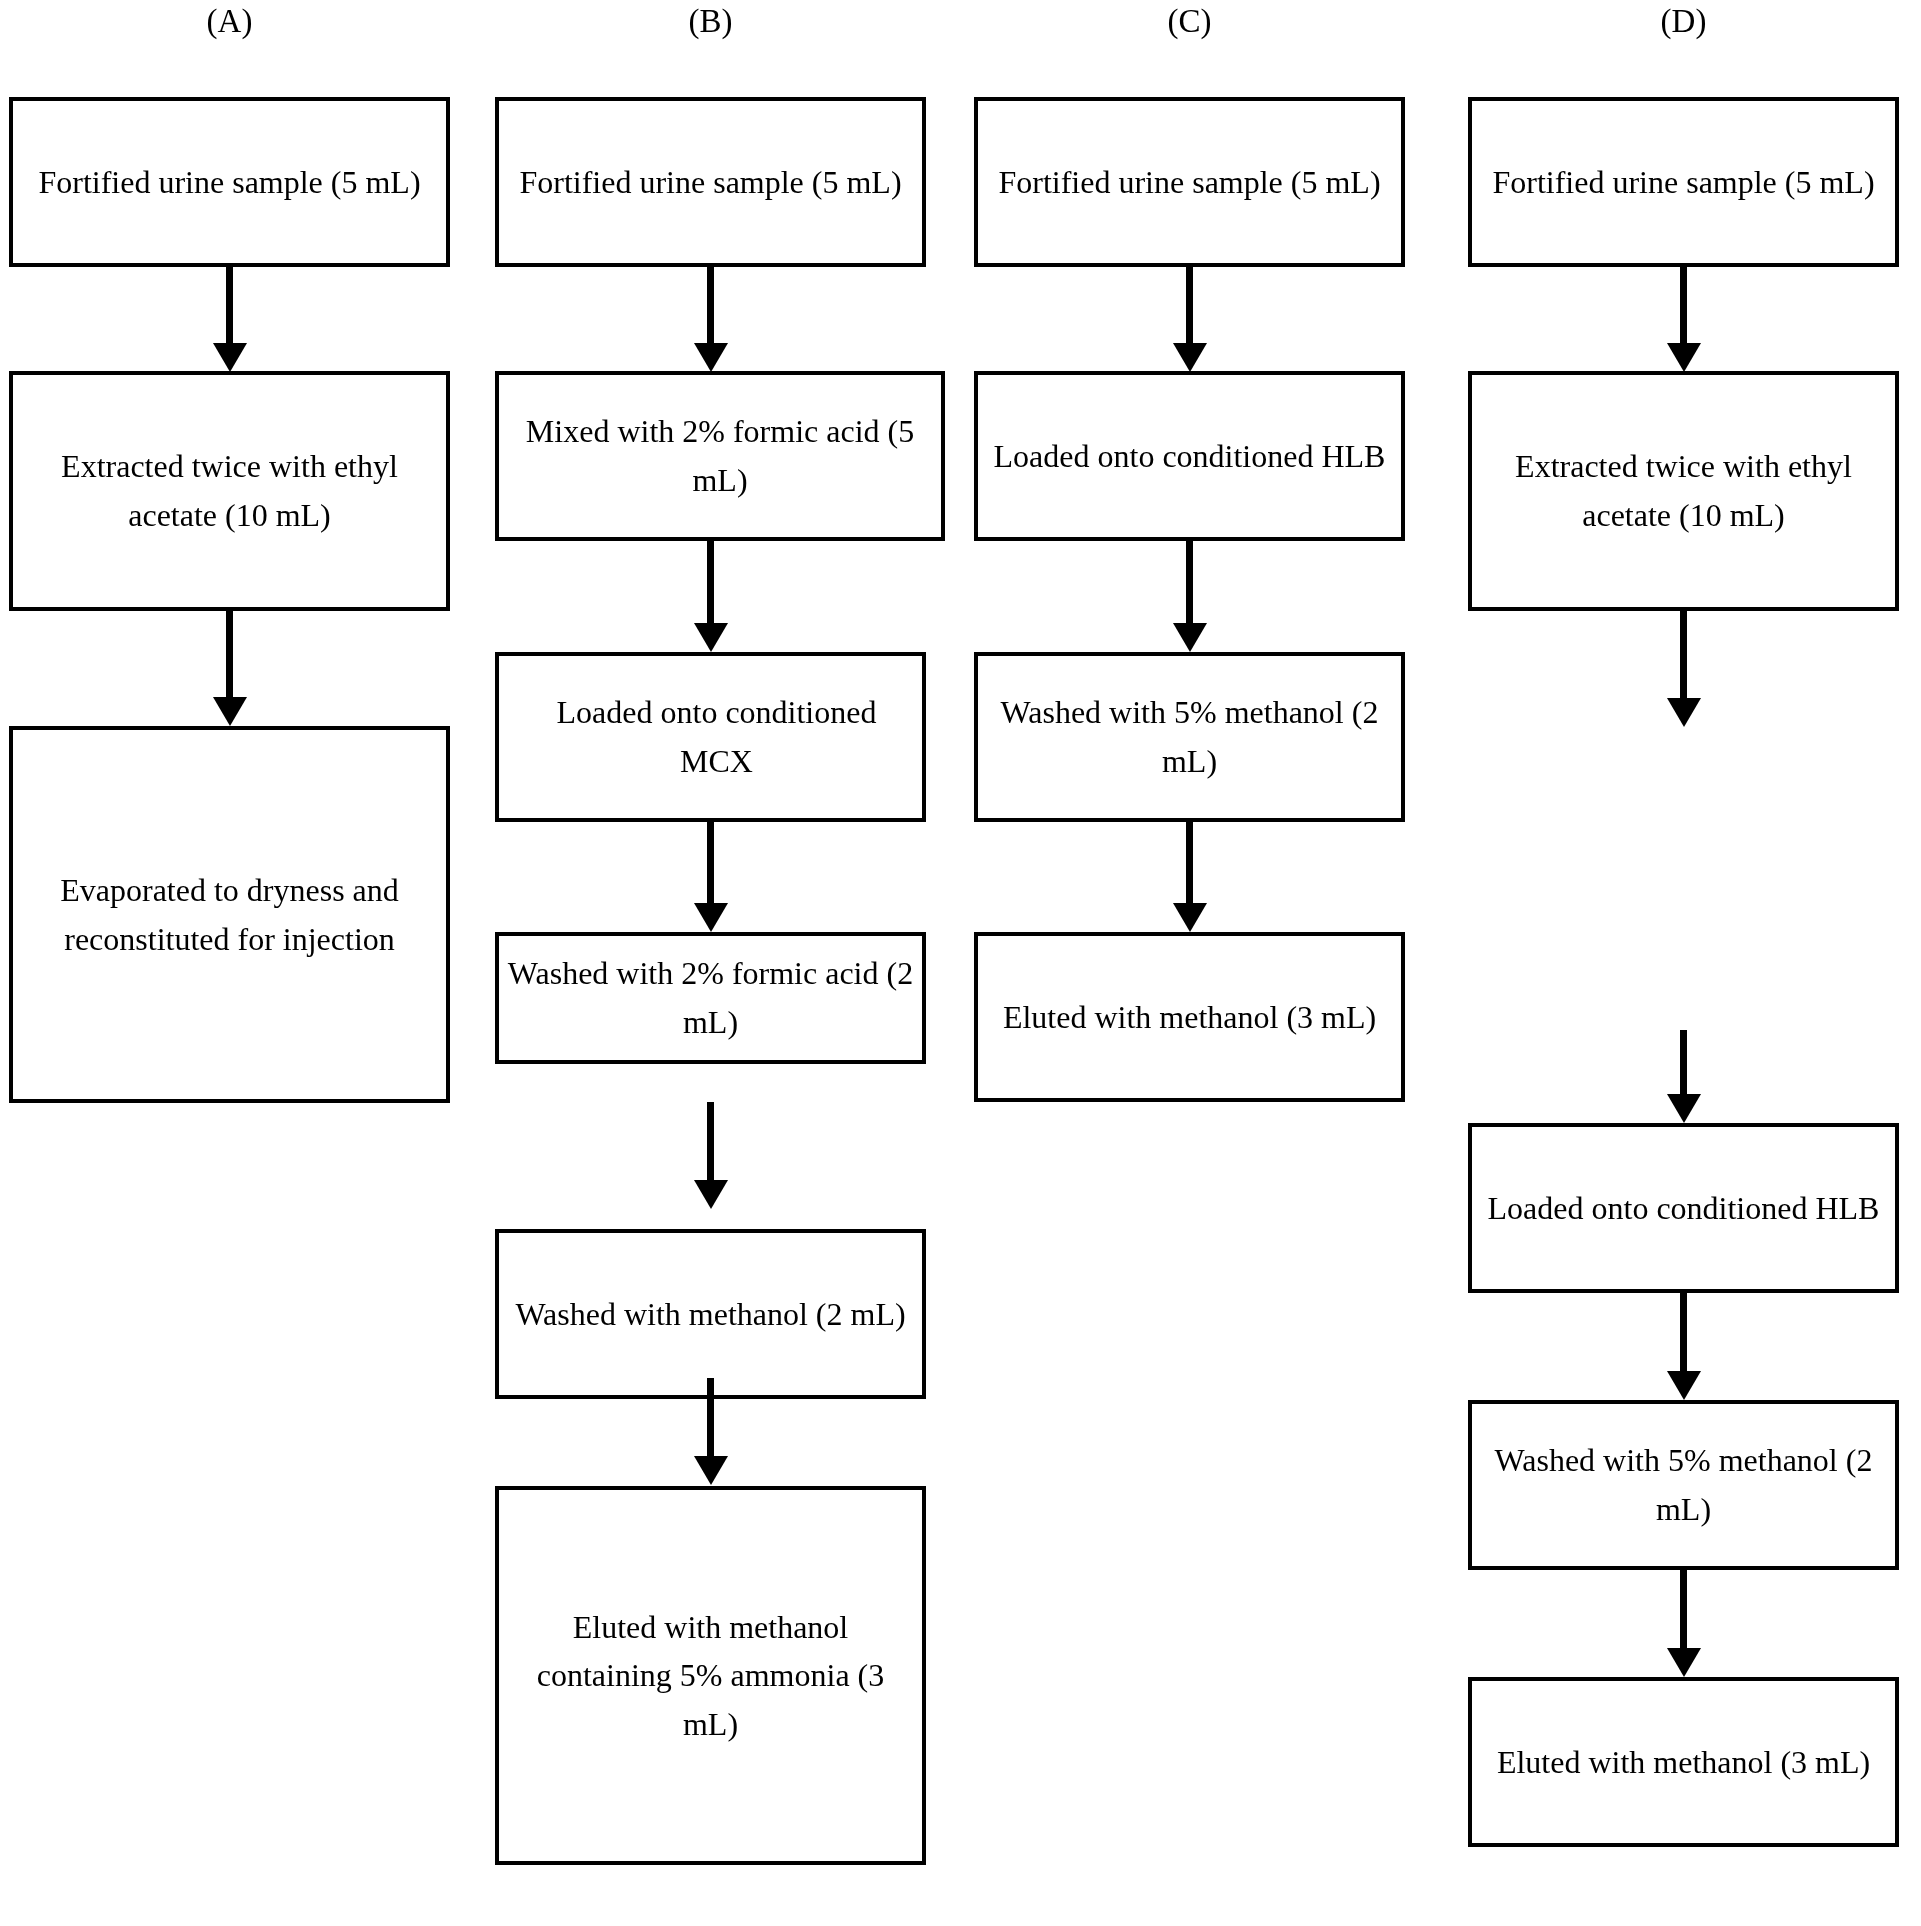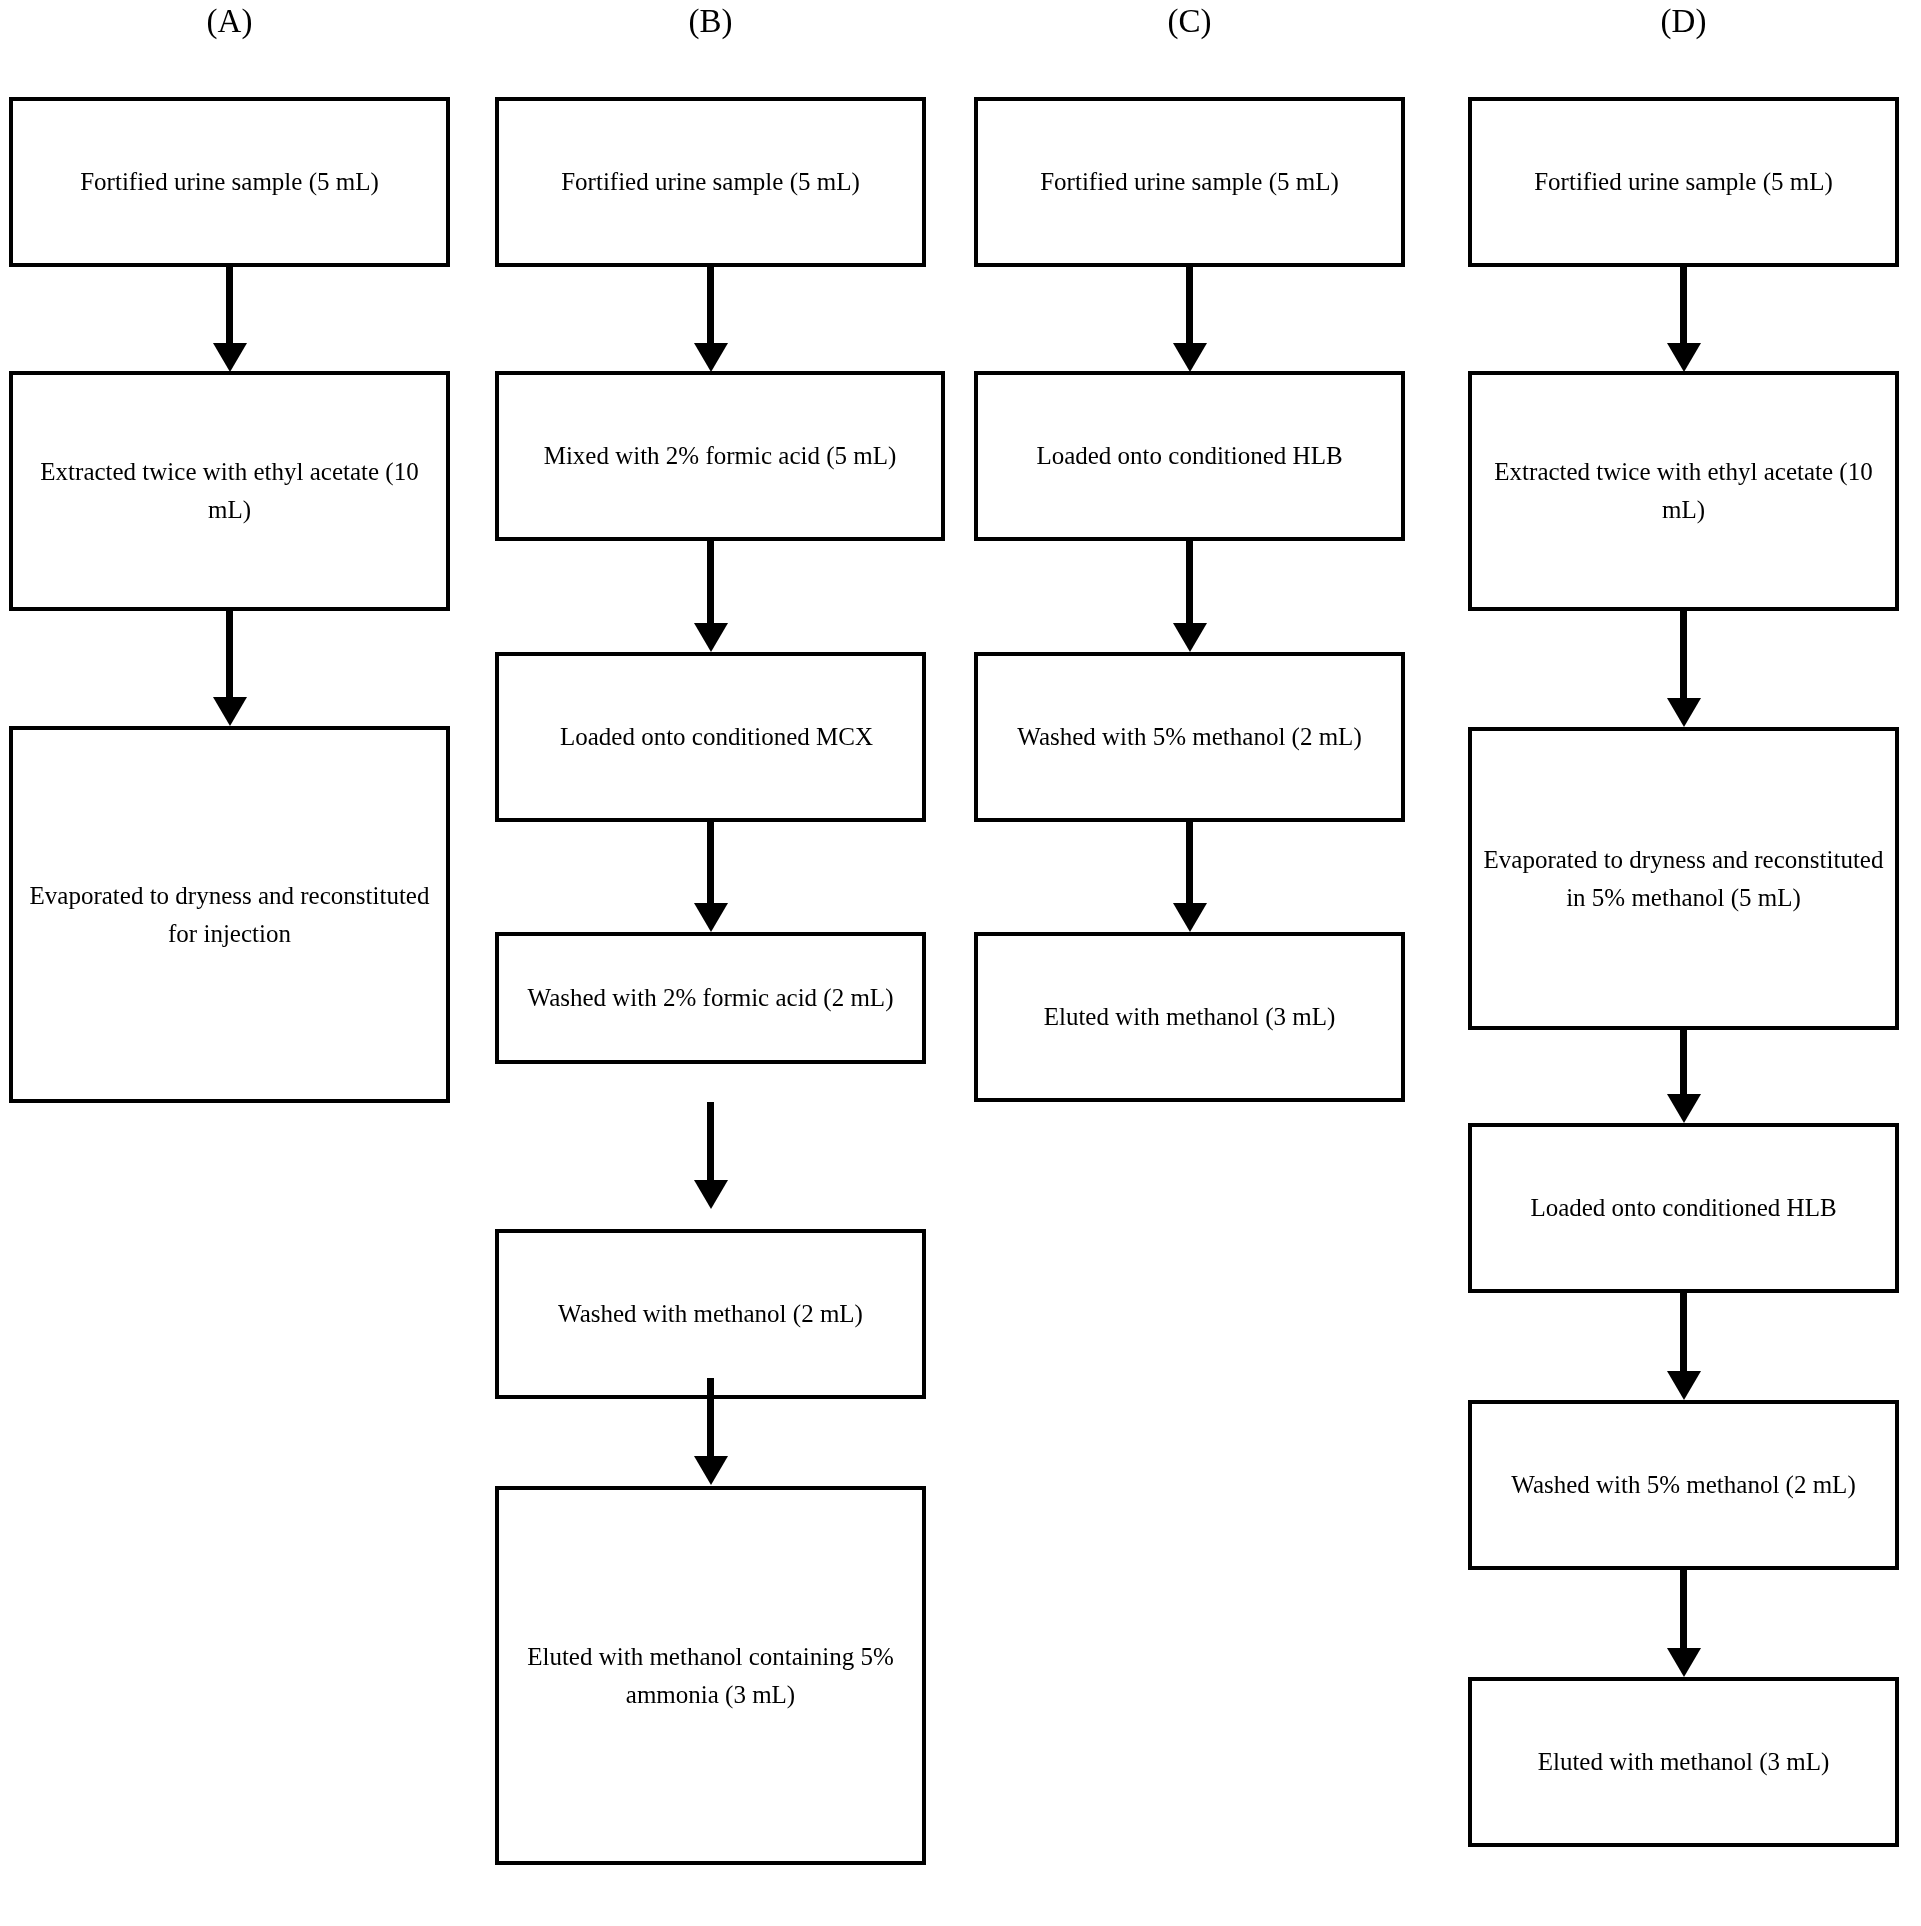--- a/index.html
+++ b/index.html
@@ -28,21 +28,21 @@
     position: absolute;
     box-sizing: border-box;
     border: 4.5px solid #000000;
     background: #ffffff;
     display: flex;
     align-items: center;
     justify-content: center;
     text-align: center;
   }
   .node-text {
-    font-size: 25px;
+    font-size: 32px;
     line-height: 1.52;
     color: #000000;
     padding: 0 7.7px;
     display: block;
   }
   .arrow {
     position: absolute;
   }
   .arrow .shaft {
     position: absolute;
@@ -158,23 +158,20 @@
       <div class="shaft" style="height: 77px;"></div>
       <div class="head"></div>
     </div>
     <div class="node" style="left: 1468px; top: 371px; width: 431px; height: 240px;">
       <span class="node-text">Extracted twice with ethyl acetate (10 mL)</span>
     </div>
     <div class="arrow" style="left: 1468px; top: 611px; width: 431px; height: 116px;">
       <div class="shaft" style="height: 88px;"></div>
       <div class="head"></div>
     </div>
-    <div class="node" style="left: 1468px; top: 727px; width: 431px; height: 303px;">
-      <span class="node-text">Evaporated to dryness and reconstituted in 5% methanol (5 mL)</span>
-    </div>
     <div class="arrow" style="left: 1468px; top: 1030px; width: 431px; height: 93px;">
       <div class="shaft" style="height: 65px;"></div>
       <div class="head"></div>
     </div>
     <div class="node" style="left: 1468px; top: 1123px; width: 431px; height: 170px;">
       <span class="node-text">Loaded onto conditioned HLB</span>
     </div>
     <div class="arrow" style="left: 1468px; top: 1293px; width: 431px; height: 107px;">
       <div class="shaft" style="height: 79px;"></div>
       <div class="head"></div>

